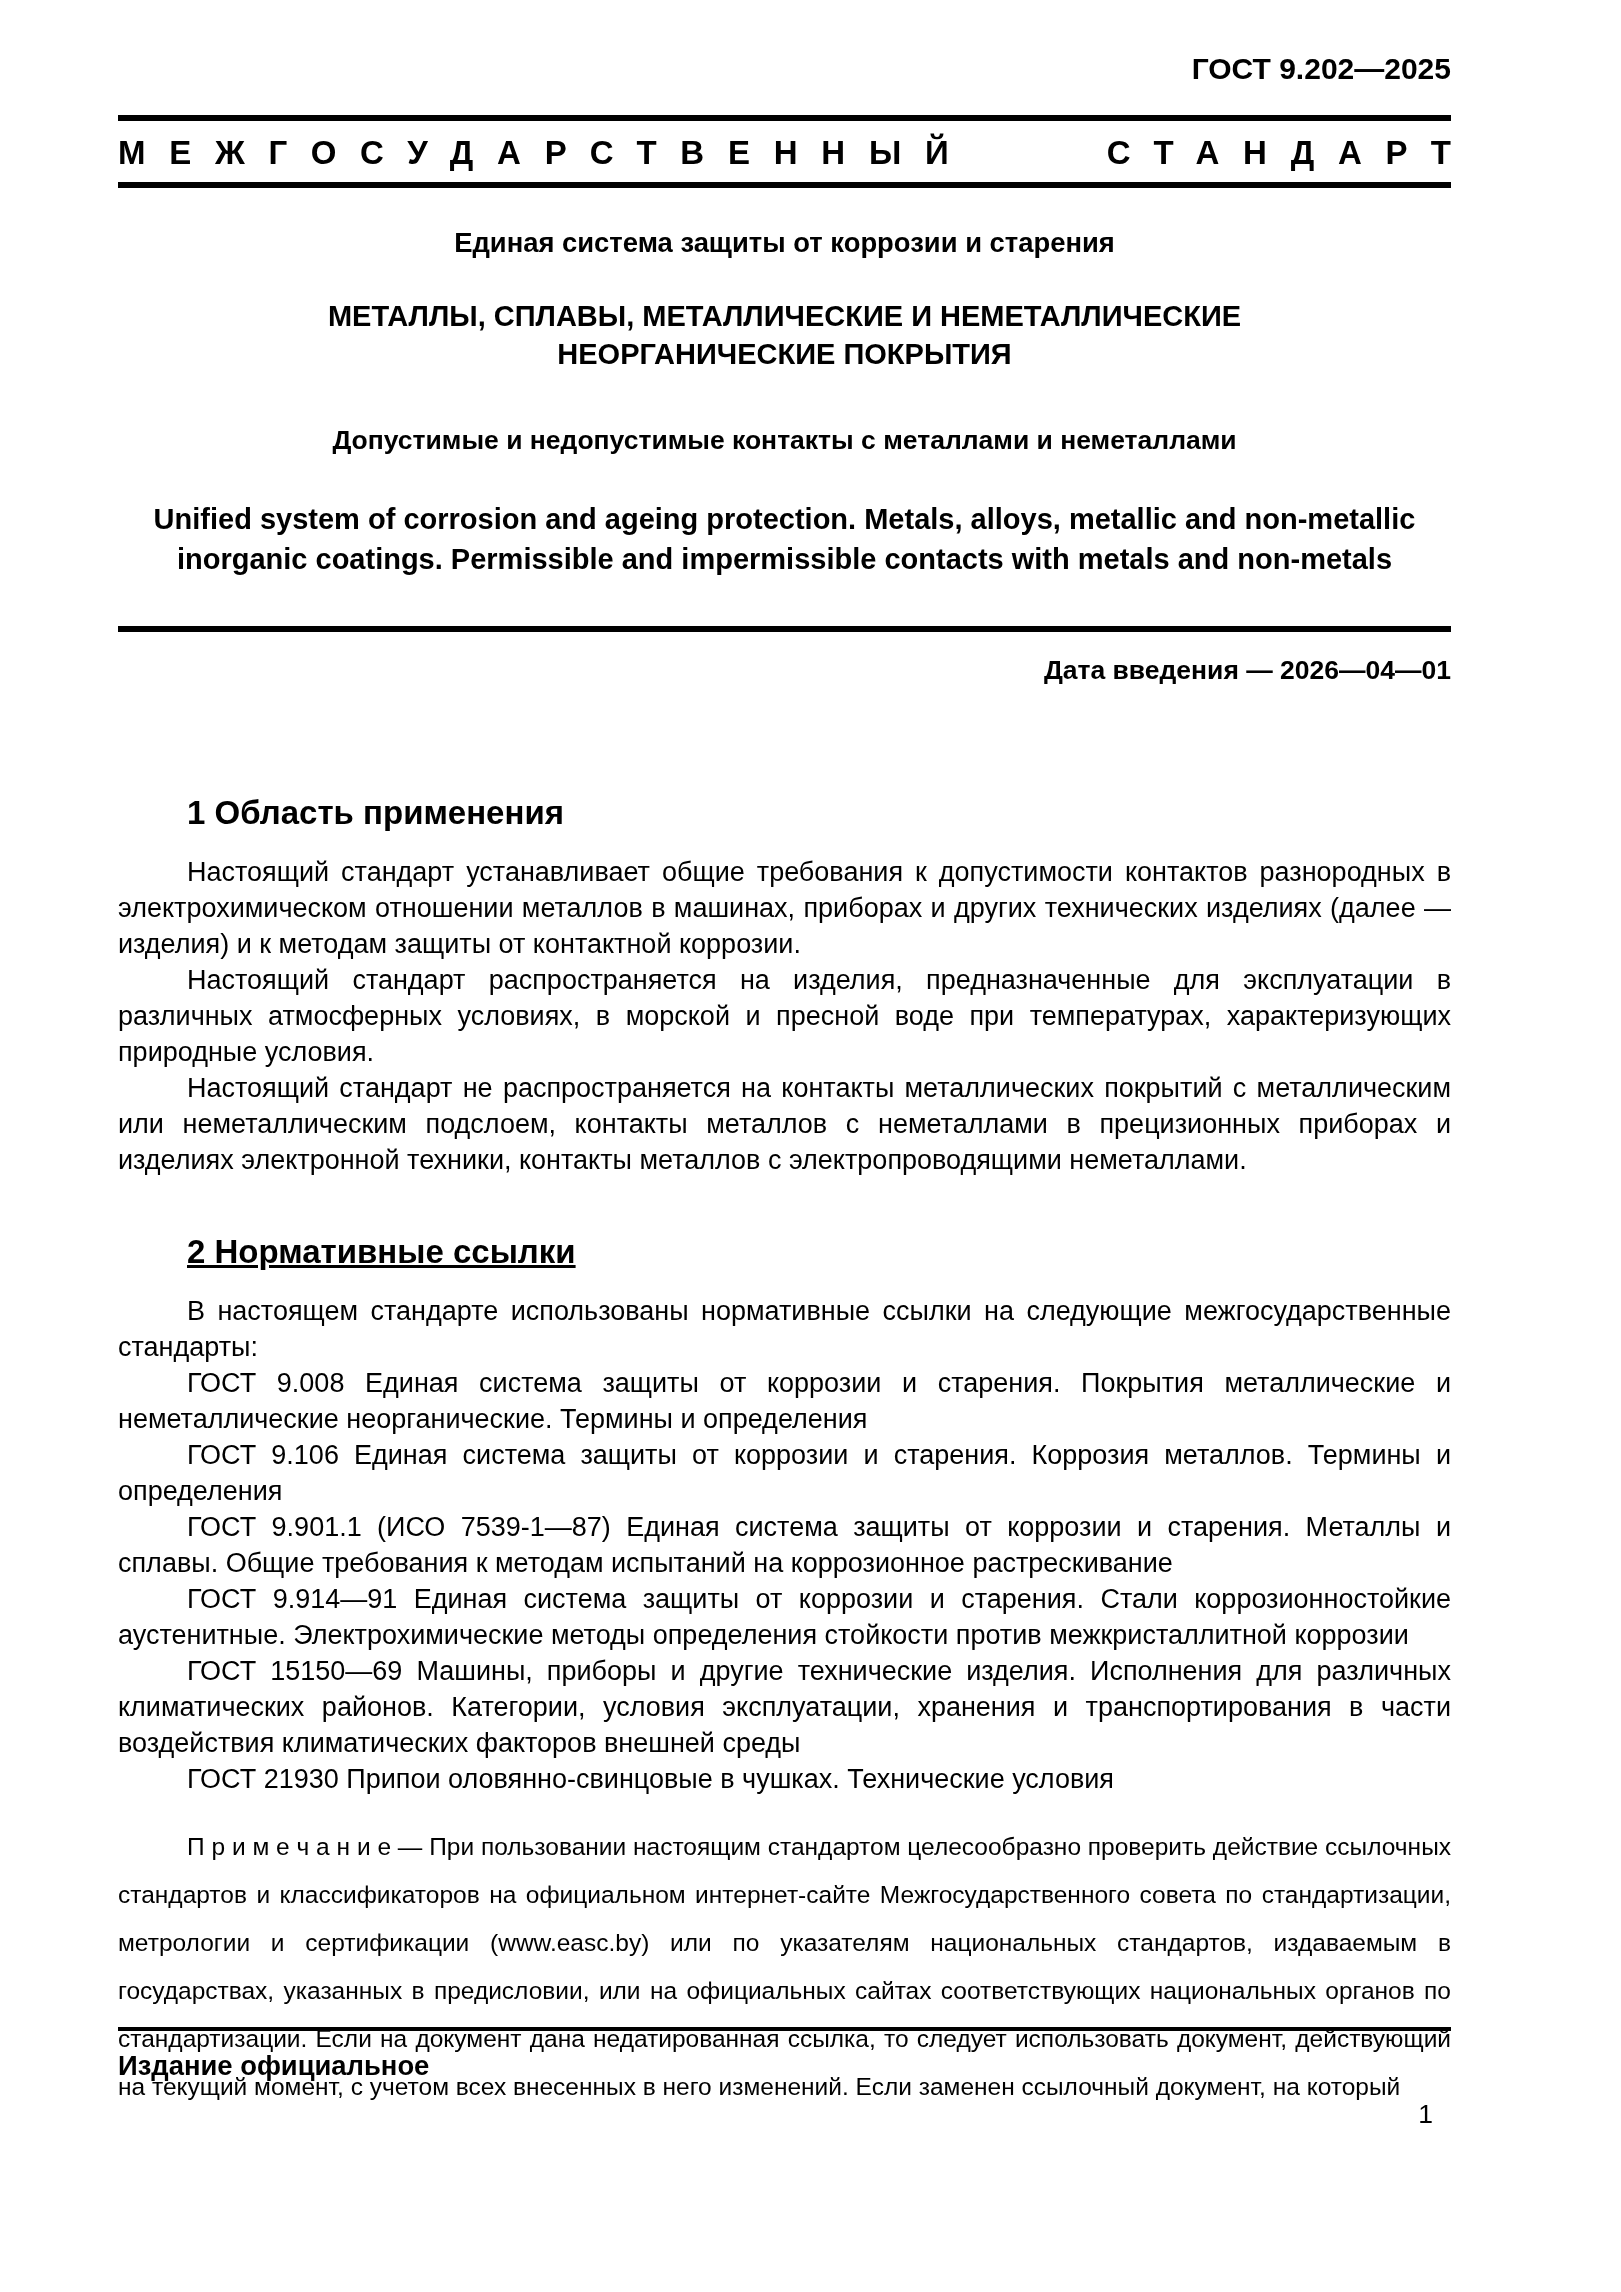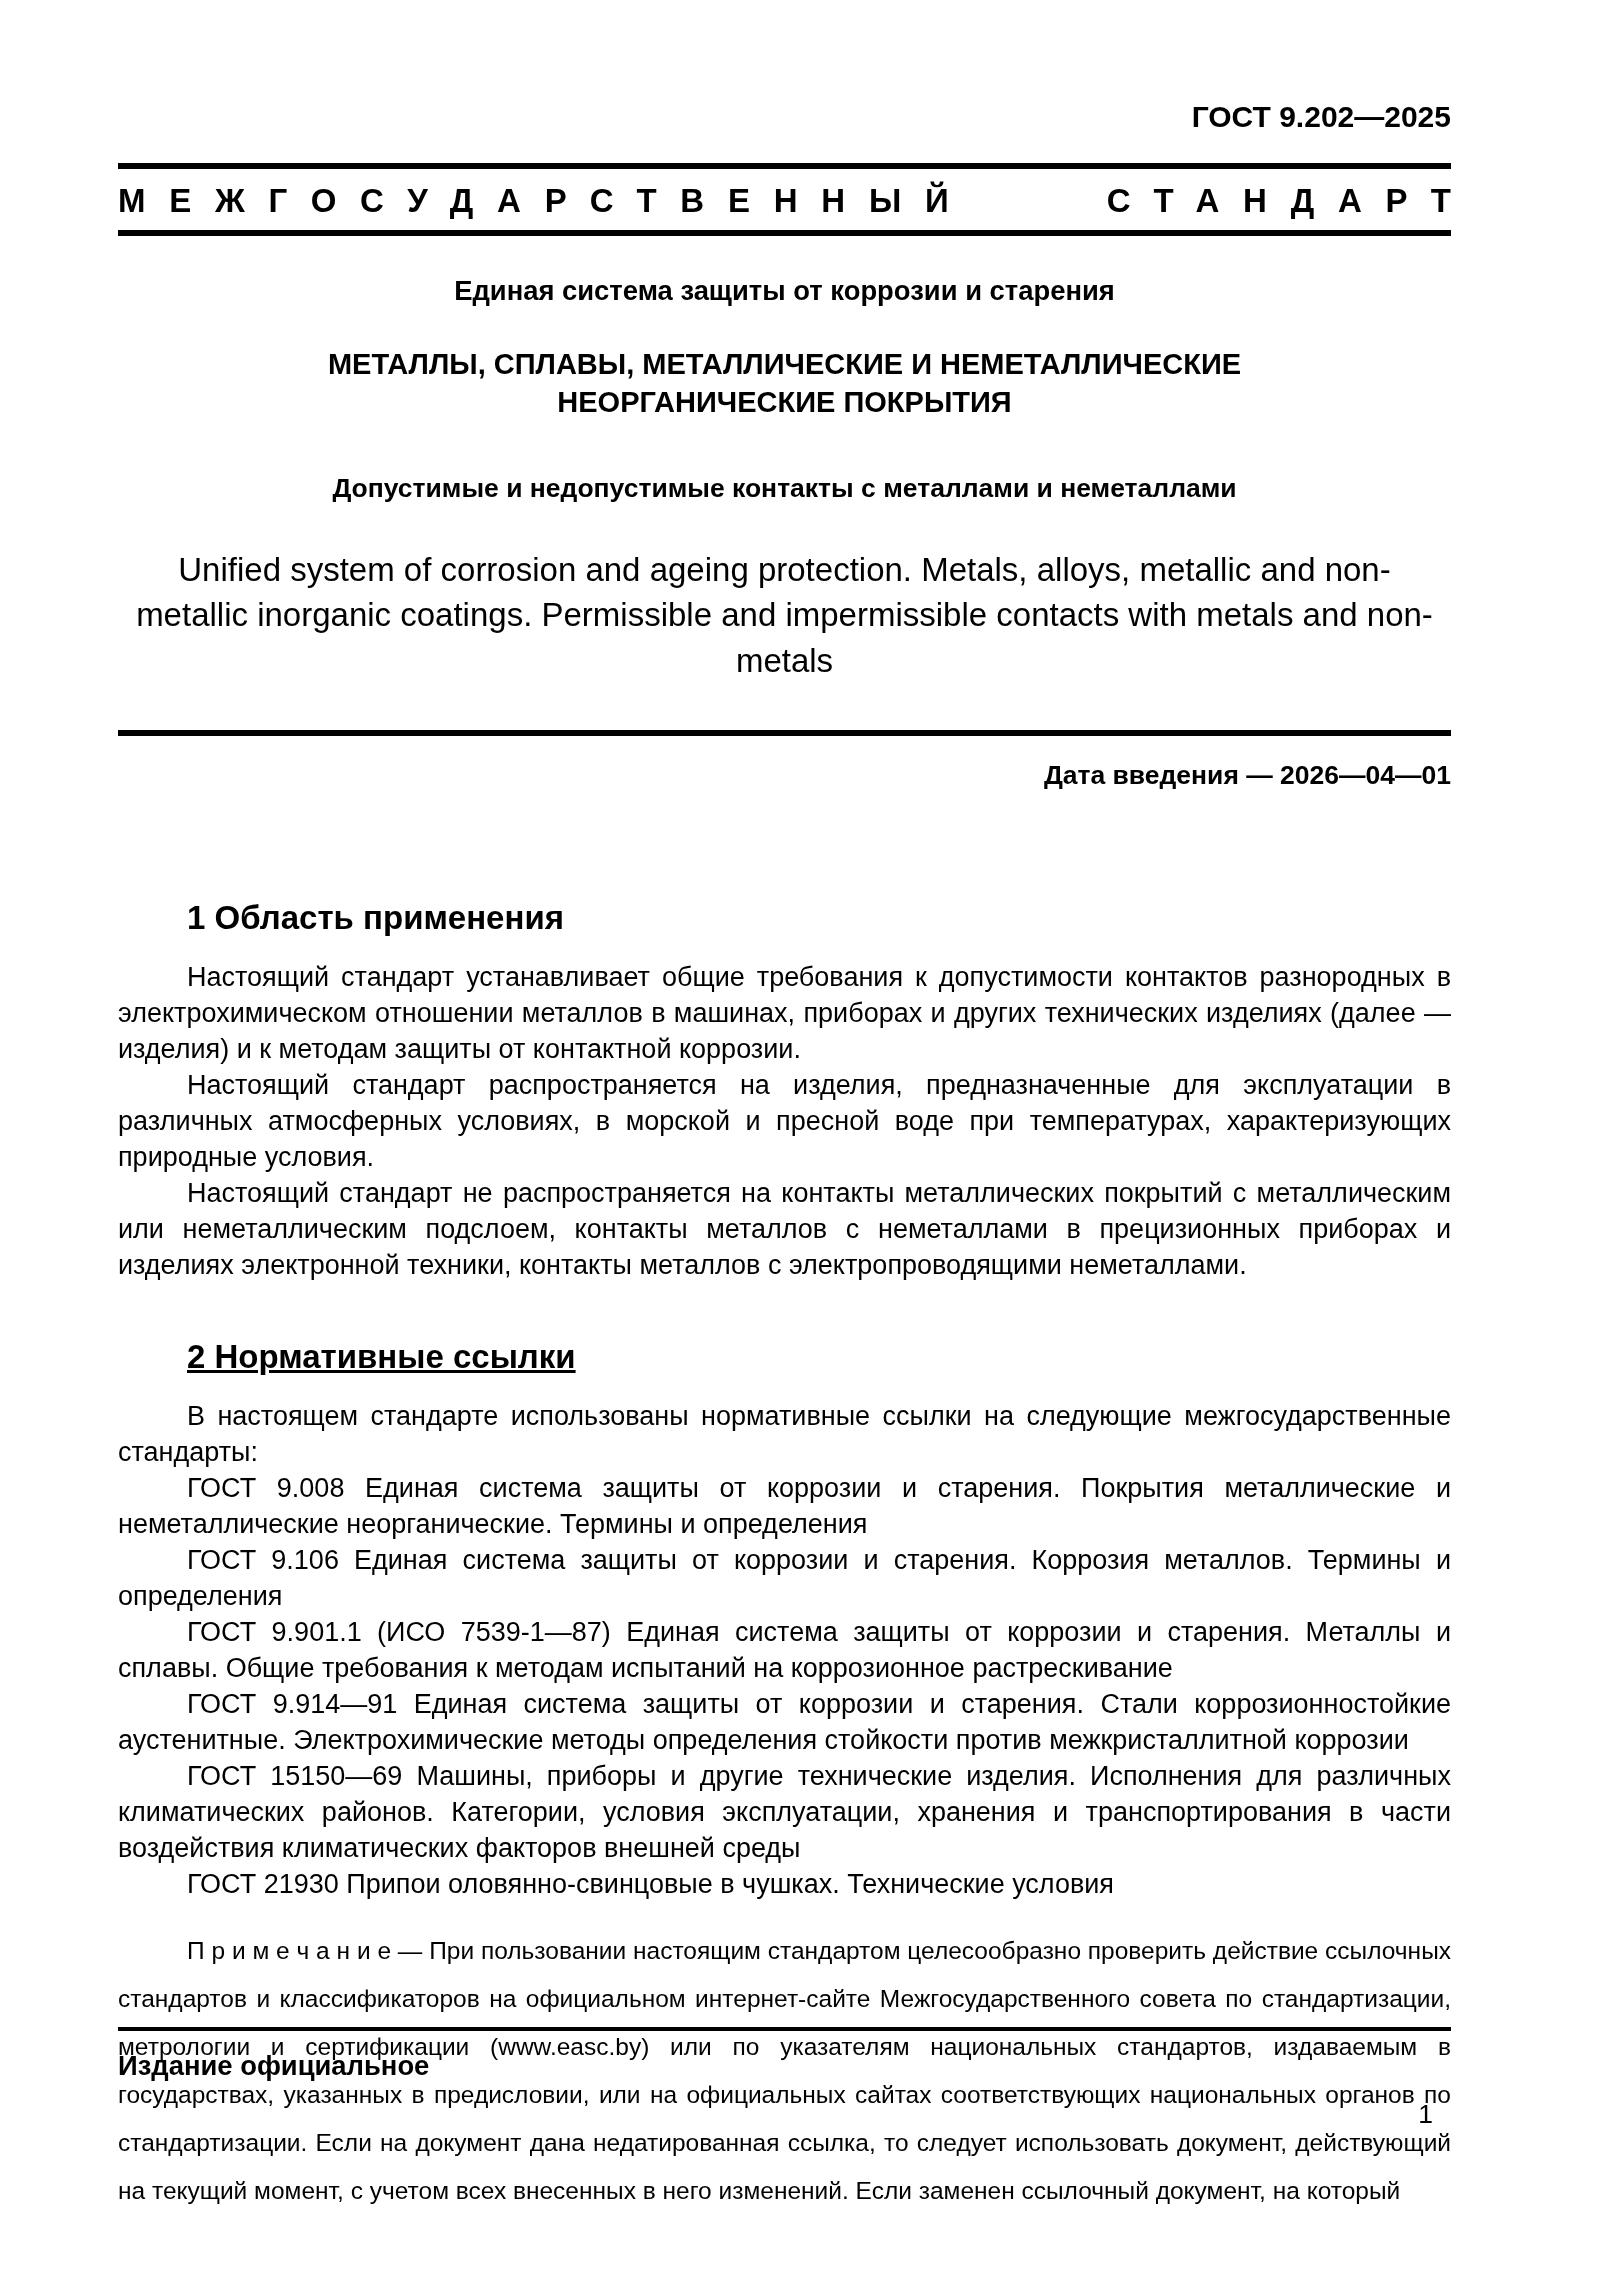--- a/index.html
+++ b/index.html
@@ -11,21 +11,21 @@
     font-family: "Liberation Sans", sans-serif;
     color: #000;
   }
   .page {
     position: absolute;
     left: 118px;
     right: 170px;
     top: 0;
   }
   .doc-number {
-    padding-top: 100px;
+    padding-top: 52px;
     text-align: right;
     font-weight: bold;
     font-size: 30px;
   }
   .rule {
     height: 5.9px;
     background: #000;
   }
   .rule-top { margin-top: 29px; }
   .banner {
@@ -59,25 +59,26 @@
   }
   .subtitle {
     margin-top: 51px;
     text-align: center;
     font-weight: bold;
     font-size: 26.5px;
   }
   .english-title {
     margin-top: 43px;
     text-align: center;
-    font-size: 33px;
+    font-size: 29px;
     line-height: 1.38;
     max-width: 1304px;
     margin-left: auto;
     margin-right: auto;
+    font-weight: bold;
   }
   .title-sep { margin-top: 47px; }
   .effective-date {
     margin-top: 23.5px;
     text-align: right;
     font-weight: bold;
     font-size: 26.5px;
   }
   .section-heading {
     margin-top: 108px;

